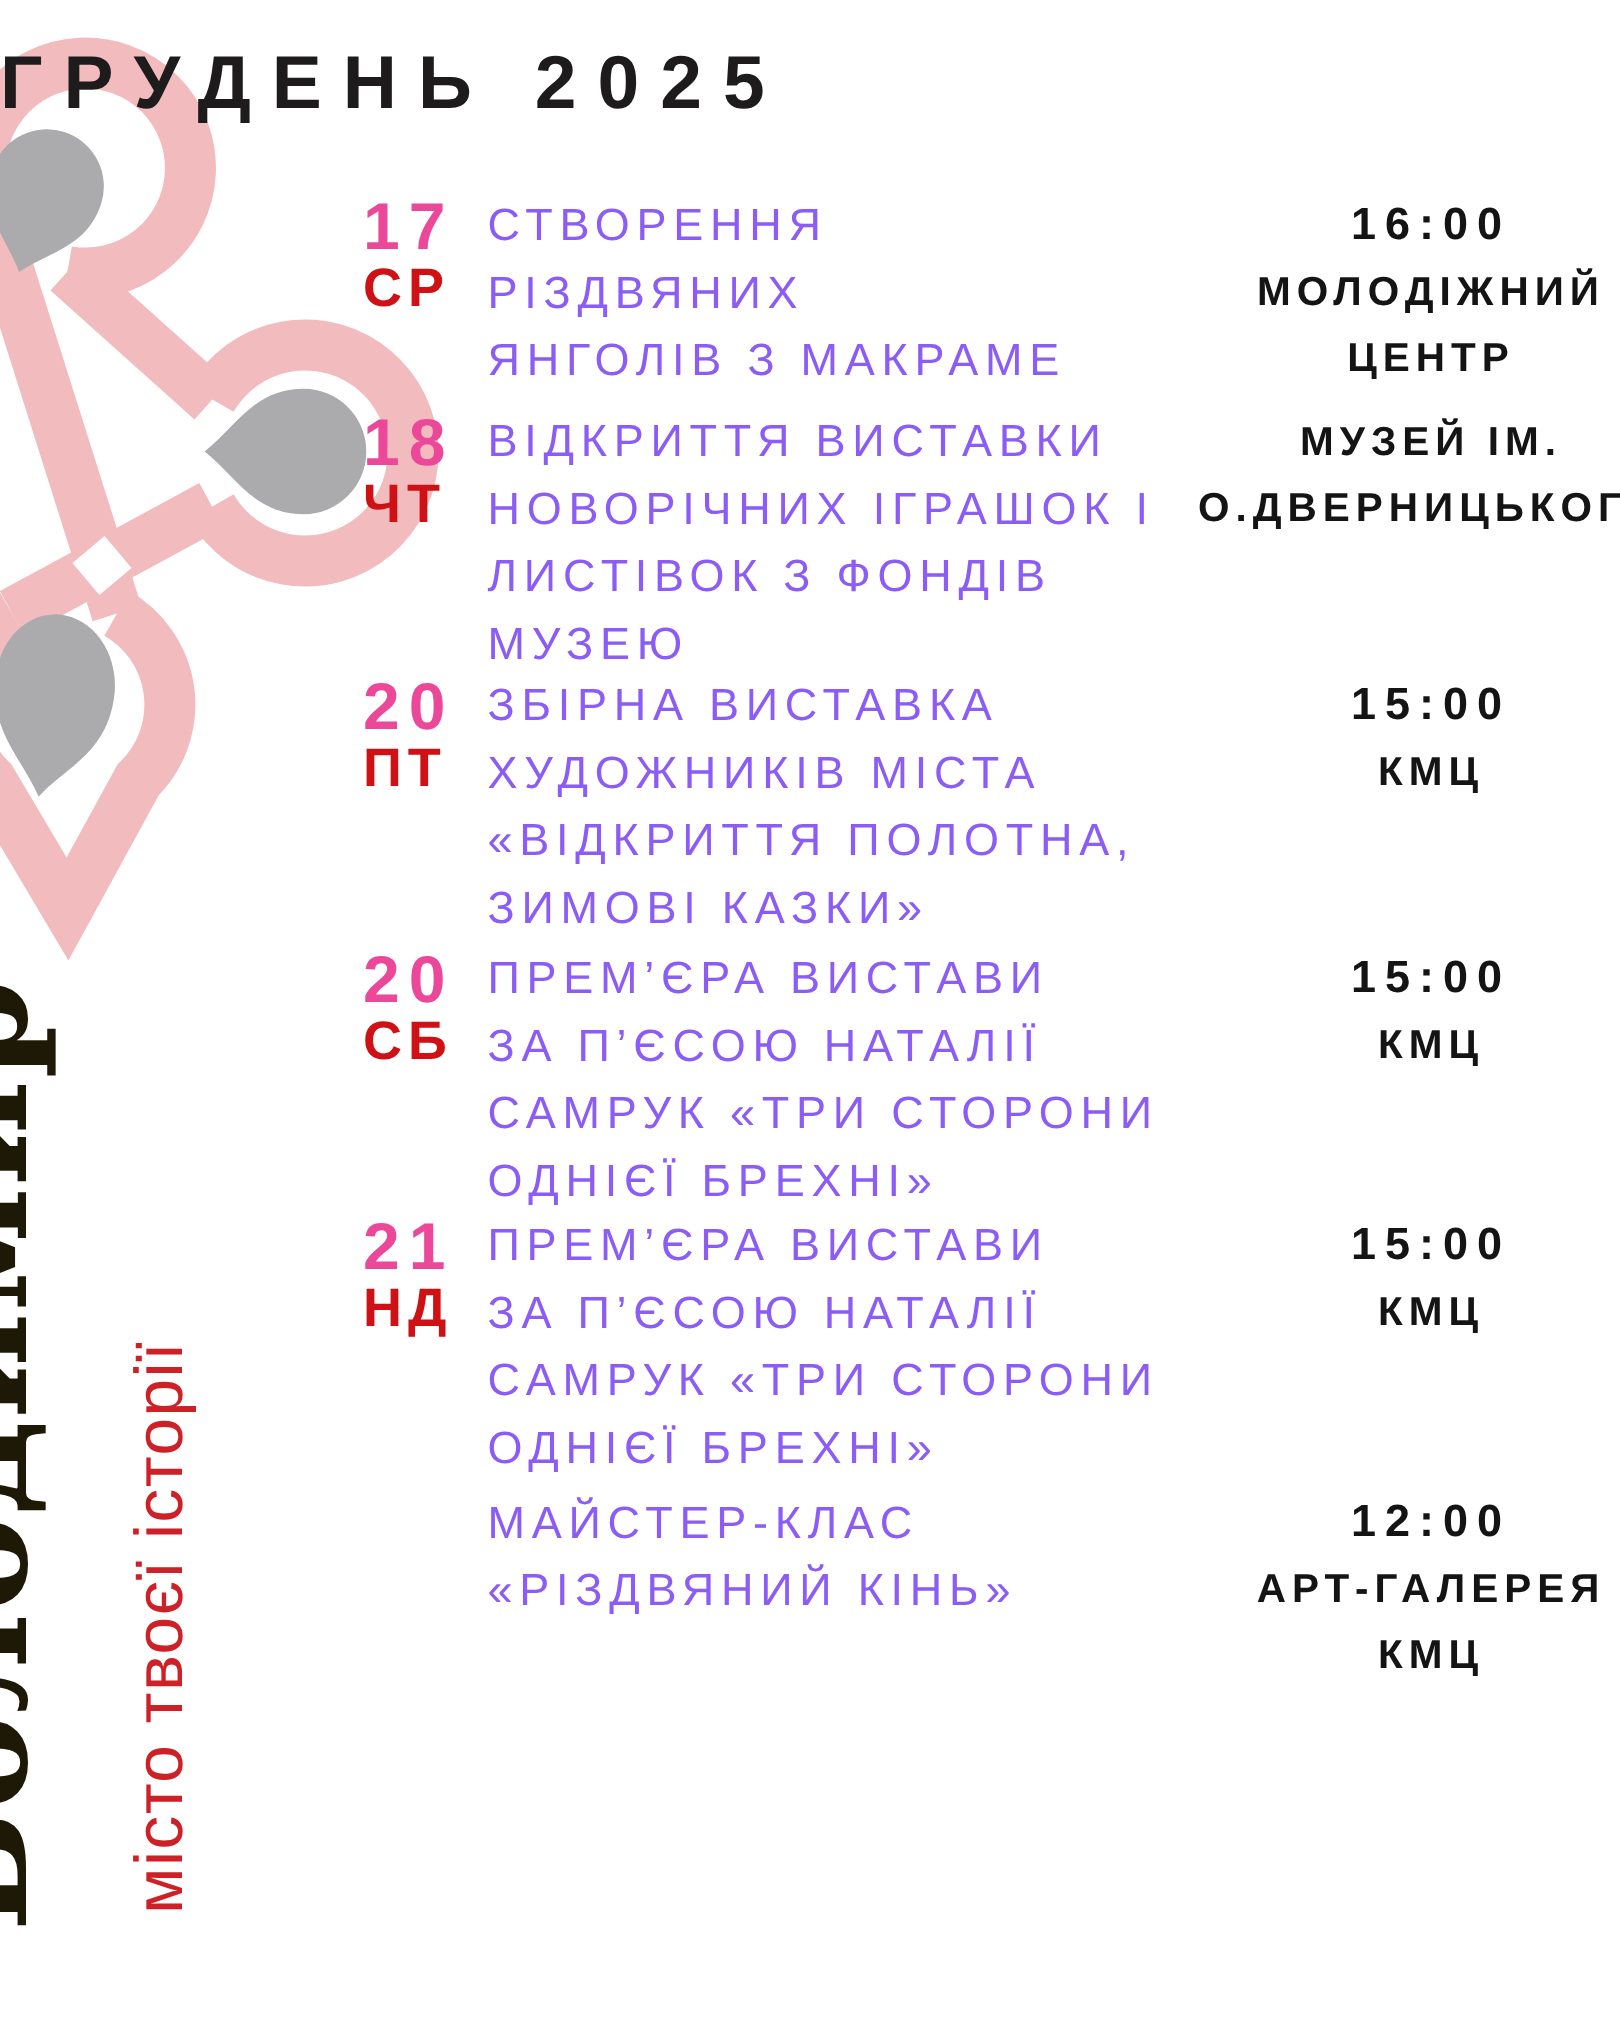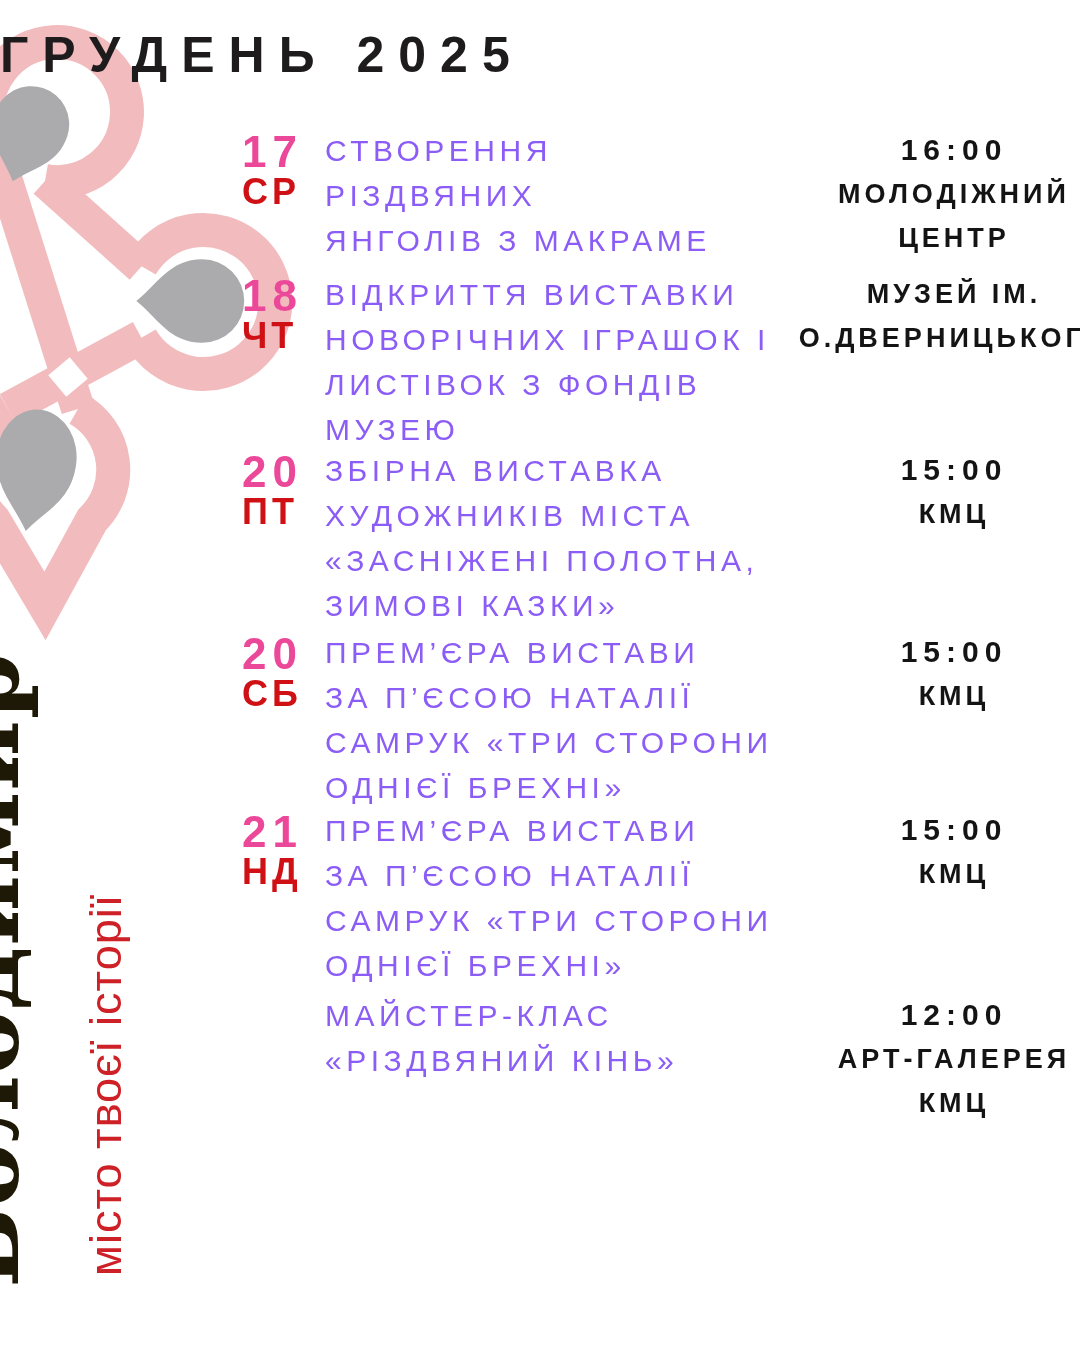--- a/index.html
+++ b/index.html
@@ -119,21 +119,21 @@
   </div>
 </div>
 
 <div class="row row-3">
   <div class="edate">
     <div class="num">20</div>
     <div class="day">ПТ</div>
   </div>
   <div class="etitle">ЗБІРНА ВИСТАВКА
 ХУДОЖНИКІВ МІСТА
-«ЗАСНІЖЕНІ ПОЛОТНА,
+«ВІДКРИТТЯ ПОЛОТНА,
 ЗИМОВІ КАЗКИ»</div>
   <div class="ewhere">
     <div class="time">15:00</div>
     <div class="venue">КМЦ</div>
   </div>
 </div>
 
 <div class="row row-4">
   <div class="edate">
     <div class="num">20</div>

